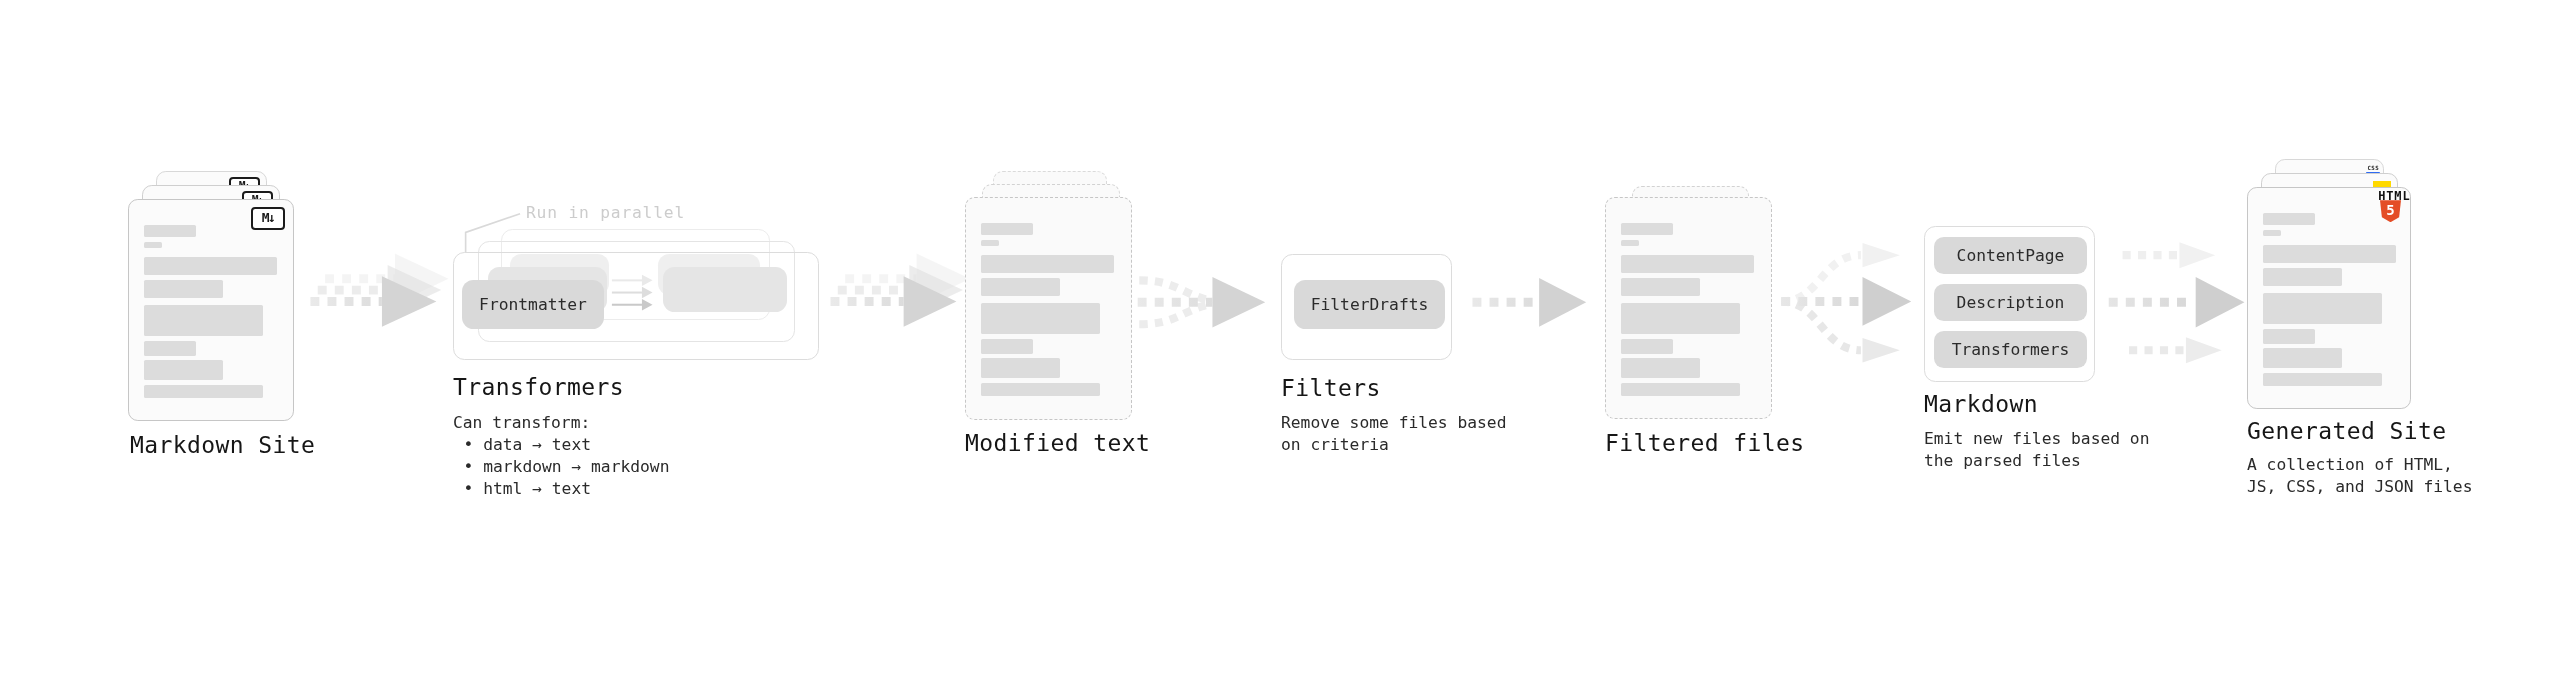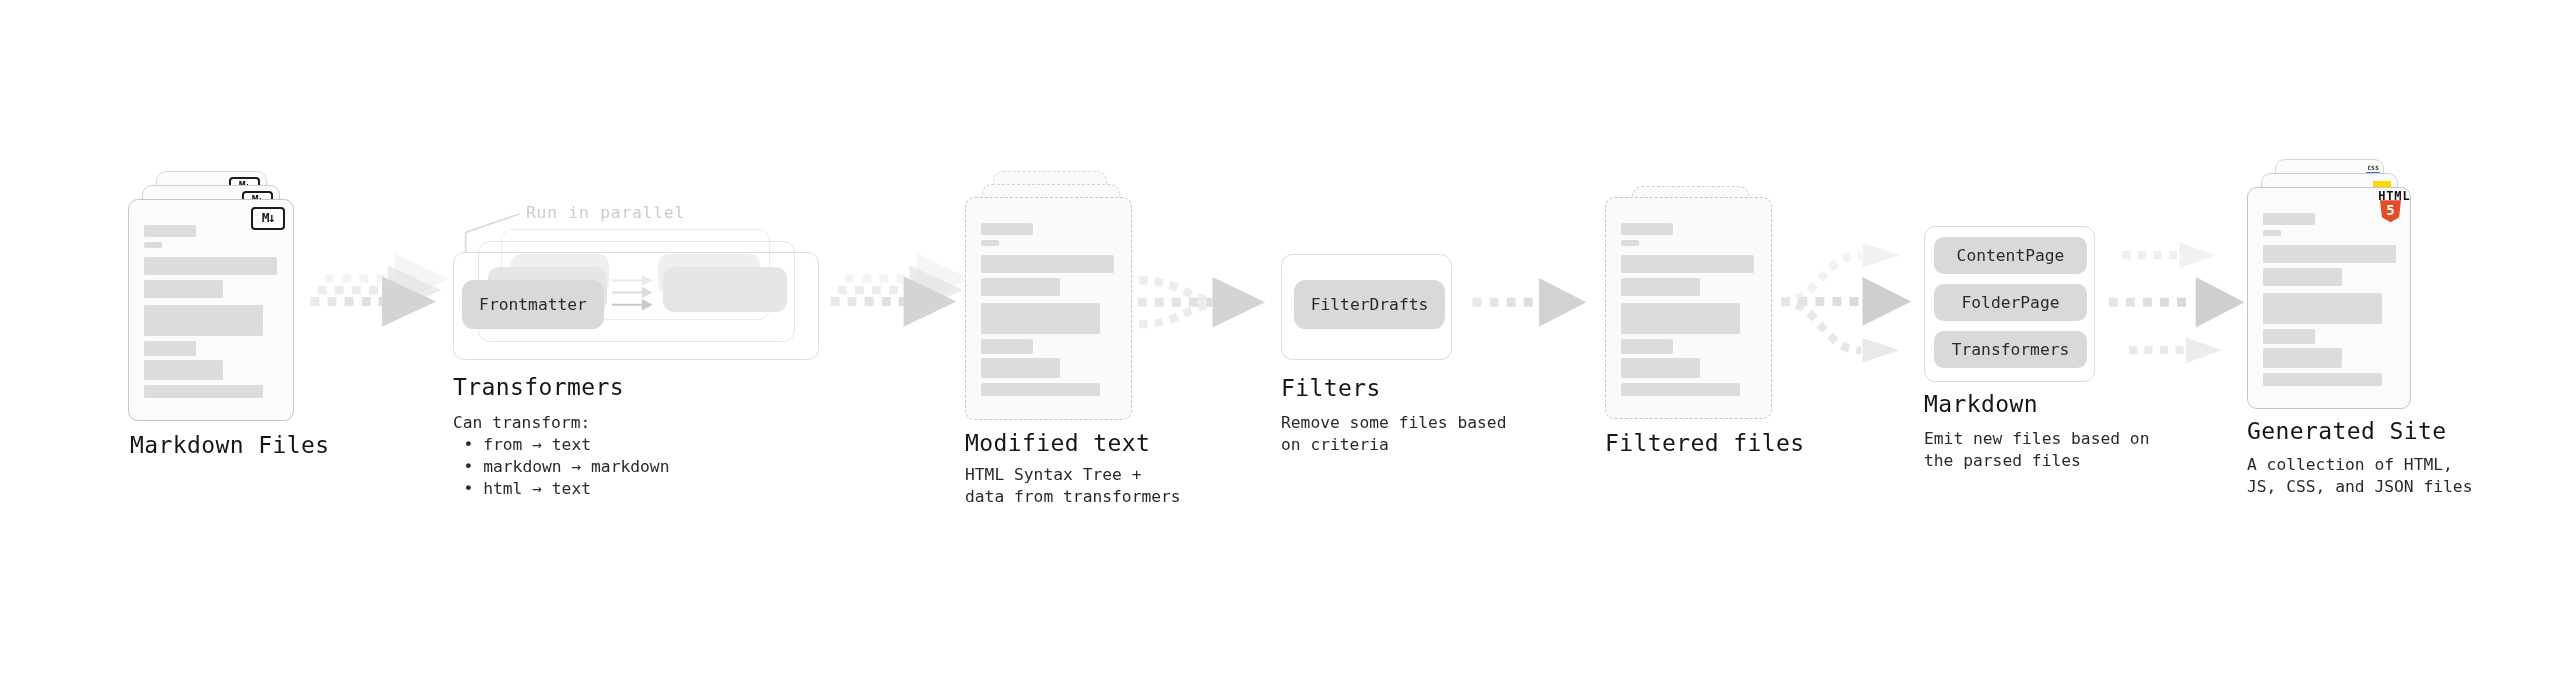--- a/index.html
+++ b/index.html
@@ -170,60 +170,56 @@
     <span class="md-icon">M↓</span>
   <div class="bar" style="left: 15.4px; top: 25px; width: 52px; height: 12.2px;"></div>
       <div class="bar" style="left: 15.4px; top: 42px; width: 18px; height: 5.7px;"></div>
       <div class="bar" style="left: 14.6px; top: 57px; width: 133px; height: 18px;"></div>
       <div class="bar" style="left: 14.6px; top: 80px; width: 79px; height: 18px;"></div>
       <div class="bar" style="left: 14.6px; top: 105px; width: 119px; height: 31px;"></div>
       <div class="bar" style="left: 14.6px; top: 141px; width: 52px; height: 14.6px;"></div>
       <div class="bar" style="left: 14.6px; top: 160px; width: 79px; height: 19.5px;"></div>
       <div class="bar" style="left: 14.6px; top: 185px; width: 119px; height: 13px;"></div>
     </div>
-  <div class="node-title" style="left:130px;top:432px">Markdown Files</div>
+  <div class="node-title" style="left:130px;top:432px">Markdown Site</div>
 
   <div class="annotation" style="left:526px;top:203px">Run in parallel</div>
 
   <div class="gbox l3" style="left:501px;top:229px;width:269px;height:91px"></div>
   <div class="chip ghost3" style="left:510px;top:254px;width:99px;height:41px"></div>
   <div class="chip ghost3" style="left:658px;top:254px;width:102px;height:41px"></div>
 
   <div class="gbox l2" style="left:478px;top:241px;width:317px;height:101px"></div>
   <div class="chip ghost2" style="left:488px;top:267px;width:119px;height:45px"></div>
   <div class="chip ghost2" style="left:663px;top:267px;width:124px;height:45px"></div>
 
   <div class="gbox" style="left:453px;top:252px;width:366px;height:108px"></div>
   <div class="chip" style="left:462px;top:280px;width:142px;height:49px">Frontmatter</div>
 
   <div class="node-title" style="left:453px;top:374px">Transformers</div>
   <div class="node-desc" style="left:453px;top:412px">
     <div>Can transform:</div>
-    <div class="indent">• from → text</div>
+    <div class="indent">• data → text</div>
     <div class="indent">• markdown → markdown</div>
     <div class="indent">• html → text</div>
   </div>
 
   <div class="doc dashed l3" style="left:993px;top:171px;width:114px;height:222px"></div>
   <div class="doc dashed l2" style="left:982px;top:184px;width:138px;height:222px"></div>
   <div class="doc dashed bars-host" style="left:965px;top:197px;width:167px;height:223px">
       <div class="bar" style="left: 15.4px; top: 25px; width: 52px; height: 12.2px;"></div>
       <div class="bar" style="left: 15.4px; top: 42px; width: 18px; height: 5.7px;"></div>
       <div class="bar" style="left: 14.6px; top: 57px; width: 133px; height: 18px;"></div>
       <div class="bar" style="left: 14.6px; top: 80px; width: 79px; height: 18px;"></div>
       <div class="bar" style="left: 14.6px; top: 105px; width: 119px; height: 31px;"></div>
       <div class="bar" style="left: 14.6px; top: 141px; width: 52px; height: 14.6px;"></div>
       <div class="bar" style="left: 14.6px; top: 160px; width: 79px; height: 19.5px;"></div>
       <div class="bar" style="left: 14.6px; top: 185px; width: 119px; height: 13px;"></div>
     </div>
   <div class="node-title" style="left:965px;top:430px">Modified text</div>
-  <div class="node-desc" style="left:965px;top:464px">
-    <div>HTML Syntax Tree +</div>
-    <div>data from transformers</div>
-  </div>
 
   <div class="gbox" style="left:1281px;top:254px;width:171px;height:106px"></div>
   <div class="chip" style="left:1294px;top:280px;width:151px;height:49px">FilterDrafts</div>
   <div class="node-title" style="left:1281px;top:375px">Filters</div>
   <div class="node-desc" style="left:1281px;top:412px">
     <div>Remove some files based</div>
     <div>on criteria</div>
   </div>
 
   <div class="doc dashed l2" style="left:1632px;top:186px;width:117px;height:222px"></div>
@@ -234,21 +230,21 @@
       <div class="bar" style="left: 14.6px; top: 80px; width: 79px; height: 18px;"></div>
       <div class="bar" style="left: 14.6px; top: 105px; width: 119px; height: 31px;"></div>
       <div class="bar" style="left: 14.6px; top: 141px; width: 52px; height: 14.6px;"></div>
       <div class="bar" style="left: 14.6px; top: 160px; width: 79px; height: 19.5px;"></div>
       <div class="bar" style="left: 14.6px; top: 185px; width: 119px; height: 13px;"></div>
     </div>
   <div class="node-title" style="left:1605px;top:430px">Filtered files</div>
 
   <div class="gbox" style="left:1924px;top:226px;width:171px;height:156px"></div>
   <div class="chip" style="left:1934px;top:237px;width:153px;height:37px;border-radius:9.8px">ContentPage</div>
-  <div class="chip" style="left:1934px;top:284px;width:153px;height:37px;border-radius:9.8px">FolderPage</div>
+  <div class="chip" style="left:1934px;top:284px;width:153px;height:37px;border-radius:9.8px">Description</div>
   <div class="chip" style="left:1934px;top:331px;width:153px;height:37px;border-radius:9.8px">Transformers</div>
   <div class="node-title" style="left:1924px;top:391px">Markdown</div>
   <div class="node-desc" style="left:1924px;top:428px">
     <div>Emit new files based on</div>
     <div>the parsed files</div>
   </div>
 
   <div class="doc l3" style="left:2275px;top:159px;width:109px;height:222px">
     <div class="css-icon">
       <div class="css-word">CSS</div>

